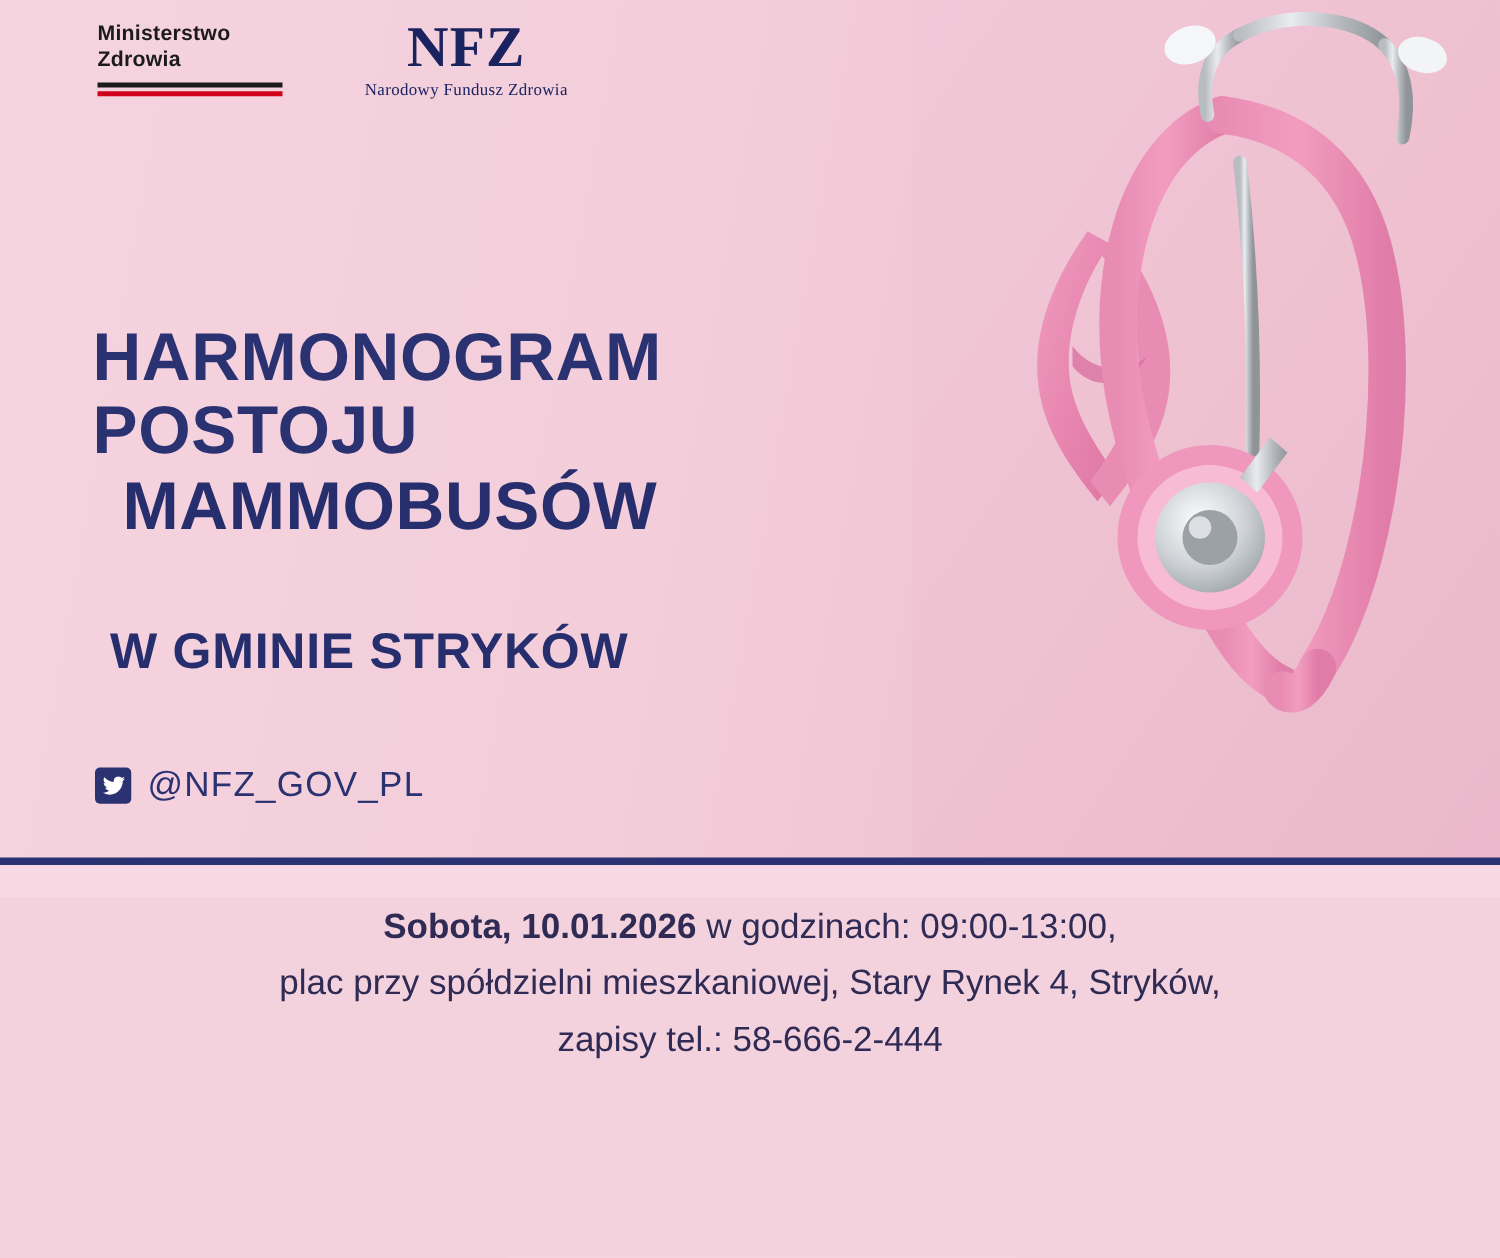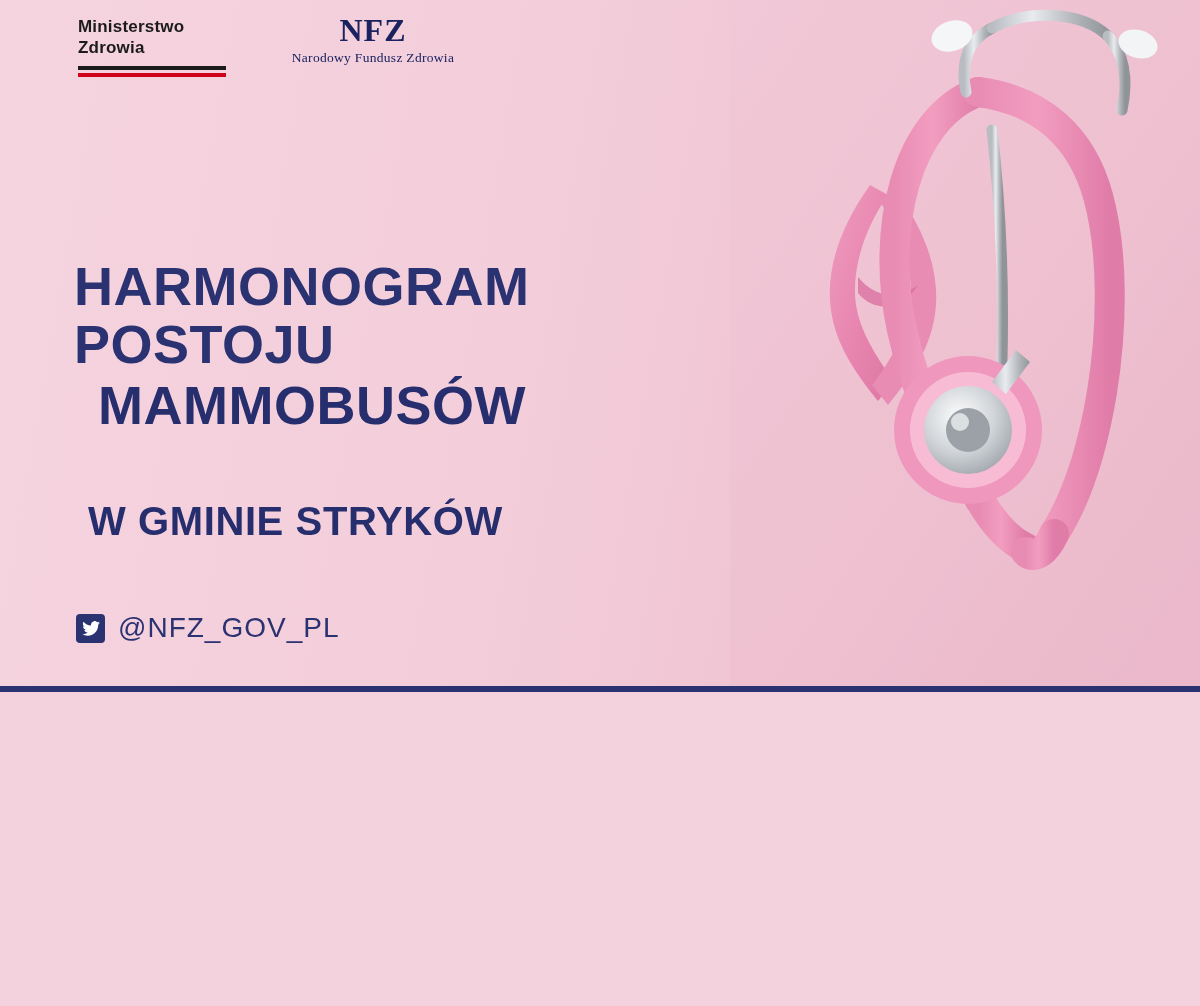--- a/index.html
+++ b/index.html
@@ -67,21 +67,21 @@
   .nfz {
     position: absolute;
     left: 258px;
     top: 14px;
     width: 230px;
     text-align: center;
   }
   .nfz-mark {
     font-family: "Liberation Serif", serif;
     font-weight: bold;
-    font-size: 32px;
+    font-size: 46px;
     color: #1b2260;
     letter-spacing: 1px;
     line-height: 1.05;
   }
   .nfz-sub {
     font-family: "Liberation Serif", serif;
     font-size: 13.5px;
     color: #1b2260;
     letter-spacing: .3px;
     margin-top: 2px;
@@ -274,15 +274,23 @@
         <circle cx="238" cy="430" r="58" fill="#f7bcd3"></circle>
         <circle cx="238" cy="430" r="44" fill="url(#chestGrad)"></circle>
         <circle cx="238" cy="430" r="22" fill="#9ba1a6"></circle>
         <circle cx="230" cy="422" r="9" fill="#e7eaec" opacity=".85"></circle>
         <path d="M262 382 L286 350 L300 362 L276 394 Z" fill="url(#metalGrad)"></path>
       </svg>
     </div>
   </div>
 
   <div class="bottom">
+    <div class="details">
+      <div class="details-row">
+        <b>Sobota, 10.01.2026</b>
+        <span>w godzinach: 09:00-13:00,</span>
+      </div>
+      <div class="details-row">plac przy spółdzielni mieszkaniowej, Stary Rynek 4, Stryków,</div>
+      <div class="details-row">zapisy tel.: 58-666-2-444</div>
+    </div>
   </div>
 
 </div>
 
 </body></html>

